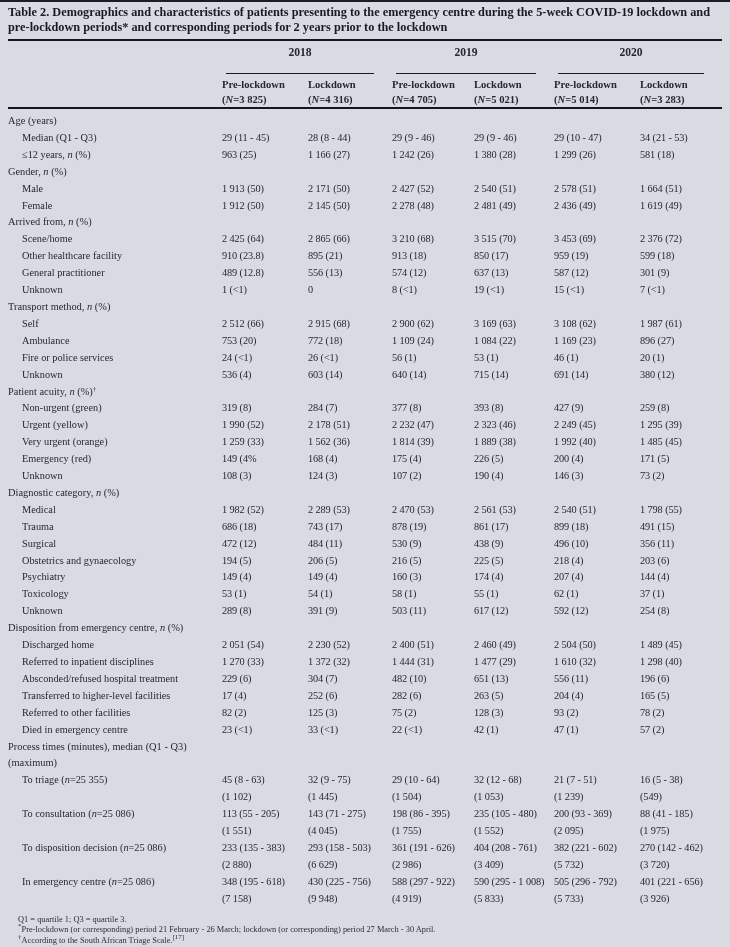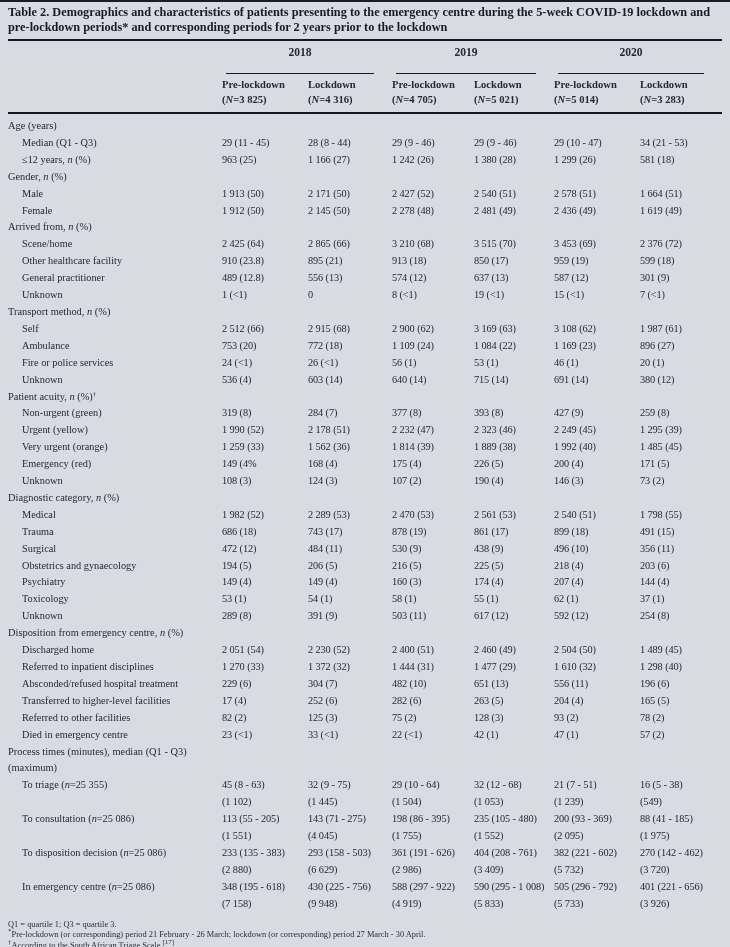--- a/index.html
+++ b/index.html
@@ -39,35 +39,36 @@
   thead td{line-height:15px;}
   tr.yearrow td{padding-top:4px;}
   .yeargroup-pad{padding:0 18px 0 4px;}
   .yearline{
     text-align:center;
     font-weight:bold;
     font-size:11.6px;
     border-bottom:1.4px solid #1a1d28;
     padding-bottom:13px;
   }
-  tr.subrow td{padding-top:3px;padding-bottom:5px;}
+  tr.subrow td{padding-top:3px;}
   .sub .period, .sub .nline{font-weight:bold;font-size:10.6px;}
   thead{border-bottom:2px solid #14161f;}
   tbody tr:first-child td{padding-top:4px;}
   td.sec{font-size:10.4px;}
   td.sec .secinner{max-width:215px;}
   td.rowlabel{padding-left:14px;}
   td.rowlabel .lblinner{max-width:200px;}
   td.val{white-space:pre-line;letter-spacing:-0.1px;padding-right:2px;}
   sup{font-size:7px;line-height:0;}
   .footnotes{
     padding-top:7px;
     font-size:8.4px;
     line-height:10.8px;
     color:#2a2d3a;
+    margin-left:10px;
   }
 </style>
 </head>
 <body>
 
 <div class="wrap">
   <div class="title fmt">Table 2. Demographics and characteristics of patients presenting to the emergency centre during the 5-week COVID-19 lockdown and pre-lockdown periods* and corresponding periods for 2 years prior to the lockdown</div>
 
   <table>
     <colgroup>

